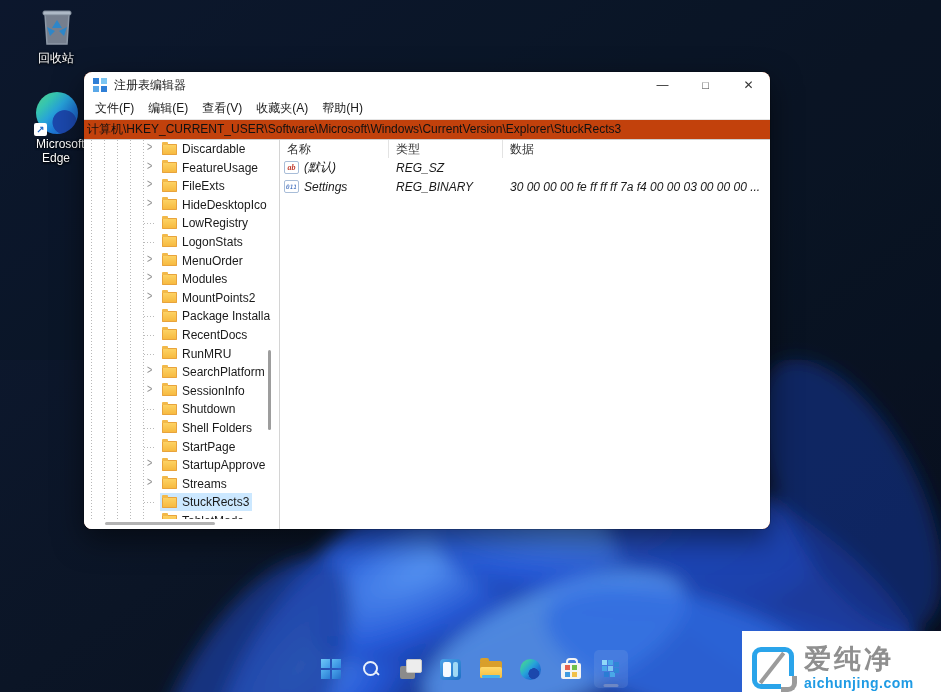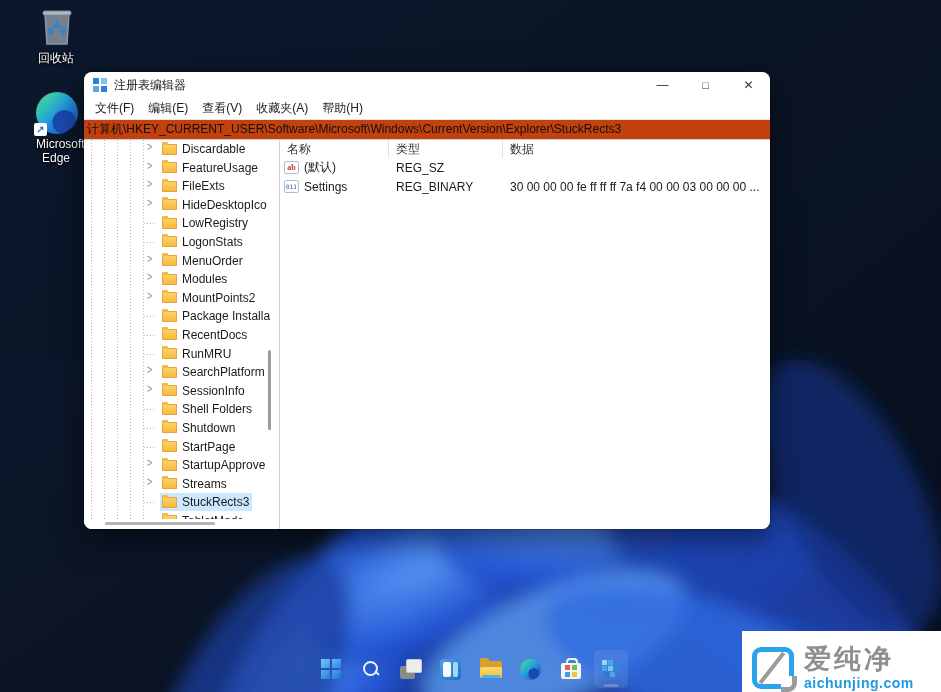--- a/index.html
+++ b/index.html
@@ -60,21 +60,21 @@
   .tree-vscroll { position:absolute; right:8px; top:210px; width:3px; height:80px; background:#9d9d9d; border-radius:2px; }
   .tree-hscroll { position:absolute; left:0; right:0; bottom:0; height:10px; background:#fff; }
   .tree-hscroll .thumb { position:absolute; left:21px; top:3px; width:110px; height:3px; background:#b3b3b3; border-radius:2px; }
 
   
   .list { flex:1; background:#fff; overflow:hidden; }
   .list-header { display:flex; height:18px; align-items:center; color:#333; }
   .hcell { font-size:12px; padding-left:7px; height:18px; line-height:18px; border-right:1px solid #e3e3e3; }
   .hc-name { width:109px; } .hc-type { width:114px; } .hc-data { flex:1; border-right:none; }
   .list-row { display:flex; height:19px; align-items:center; }
-  .cell { font-size:12px; white-space:nowrap; overflow:hidden; }
+  .cell { font-size:12px; white-space:nowrap; overflow:hidden;font-style:italic; }
   .c-name { width:109px; display:flex; align-items:center; padding-left:4px; }
   .c-type { width:114px; padding-left:7px; }
   .c-data { flex:1; padding-left:7px; }
   .vicon { width:15px; height:13px; margin-right:5px; border:1px solid #a8bdd8; border-radius:2px; background:#fff;
     display:flex; align-items:center; justify-content:center; flex:0 0 auto; }
   .vicon.str { color:#c0392b; font-size:8px; font-weight:bold; font-family:"Liberation Serif",serif; }
   .vicon.bin { color:#2458b3; font-size:6px; font-family:"DejaVu Sans Mono",monospace; letter-spacing:0; line-height:5px; }
 
   
   .taskbar { position:absolute; left:0; right:0; bottom:0; height:46px; display:flex; align-items:center; justify-content:center; gap:6px; }
@@ -318,28 +318,28 @@
               <span class="chev">&gt;</span>
               <span class="row-inner">
                 <span class="folder"></span>
                 <span class="tree-label">SessionInfo</span>
               </span>
             </div>
             <div class="tree-row">
               <span class="conn"></span>
               <span class="row-inner">
                 <span class="folder"></span>
+                <span class="tree-label">Shutdown</span>
+              </span>
+            </div>
+            <div class="tree-row">
+              <span class="conn"></span>
+              <span class="row-inner">
+                <span class="folder"></span>
                 <span class="tree-label">Shell Folders</span>
-              </span>
-            </div>
-            <div class="tree-row">
-              <span class="conn"></span>
-              <span class="row-inner">
-                <span class="folder"></span>
-                <span class="tree-label">Shutdown</span>
               </span>
             </div>
             <div class="tree-row">
               <span class="conn"></span>
               <span class="row-inner">
                 <span class="folder"></span>
                 <span class="tree-label">StartPage</span>
               </span>
             </div>
             <div class="tree-row">

